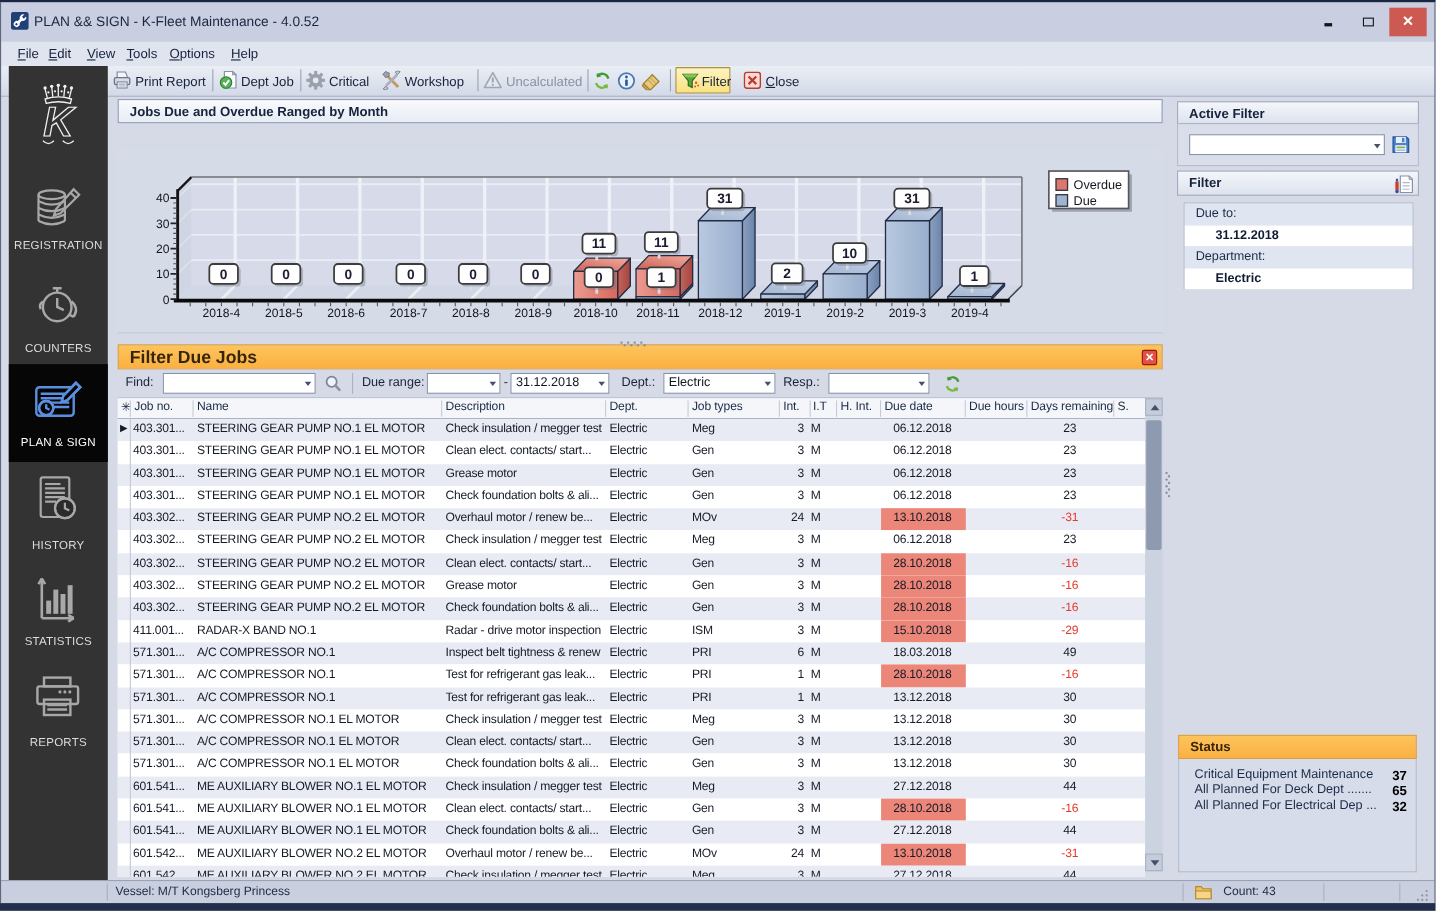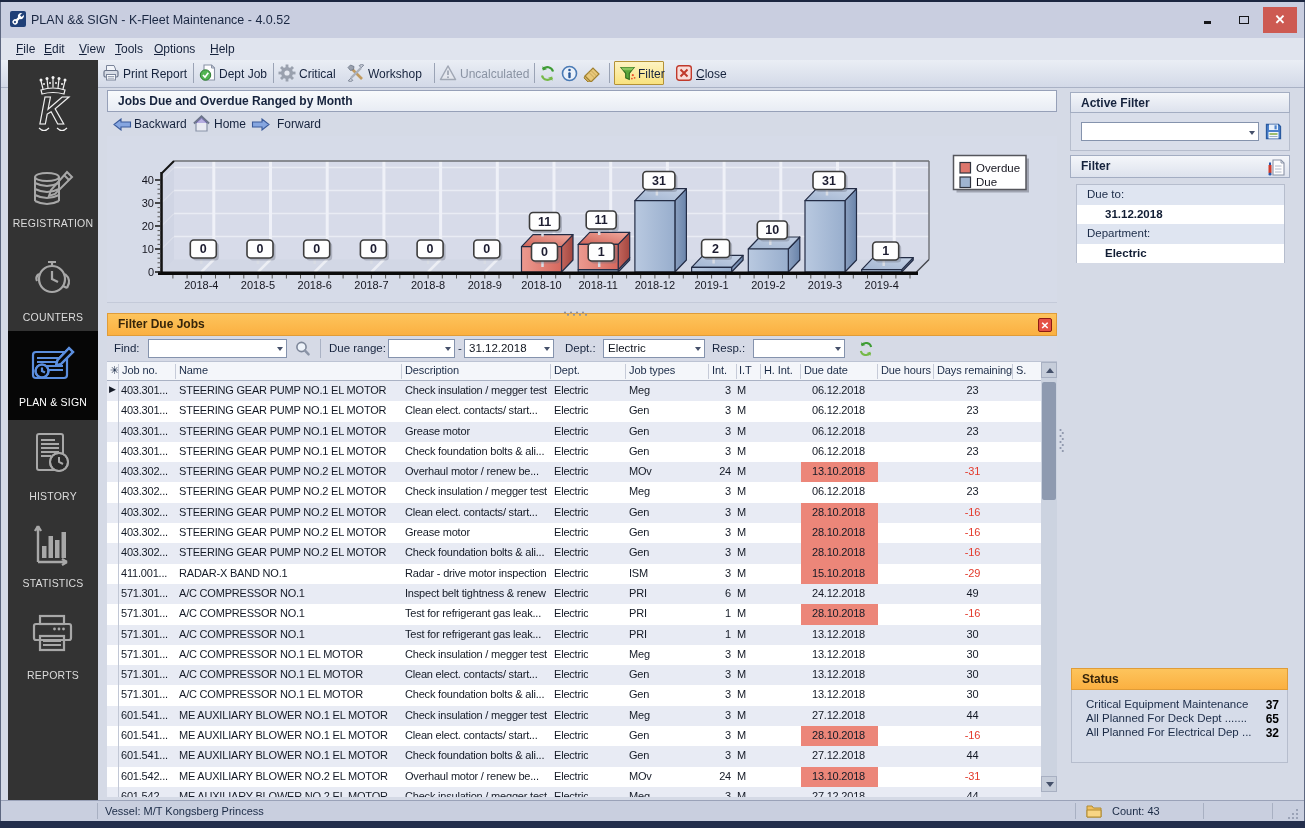--- a/index.html
+++ b/index.html
@@ -28,21 +28,21 @@
 #sbsel { position:absolute; left:0; top:271px; width:90px; height:89px; background:#060606; }
 .sblbl { position:absolute; width:90px; text-align:center; font-size:10.5px; color:#dcdcdc; letter-spacing:0.2px; }
 
 #charthdr { left:107px; top:90px; width:950px; height:22px; background:linear-gradient(#f8fafc,#e8ecf4); border:1px solid #96a0b8; }
 #charthdr span { position:absolute; left:10px; top:3px; font-size:12px; font-weight:bold; color:#16233d; }
 #navrow { left:107px; top:112px; width:950px; height:24px; }
 .navtxt { position:absolute; top:5px; font-size:12px; color:#16233d; }
 #chartzone { left:107px; top:136px; width:950px; height:167px; background:#d6dbe8; border-bottom:1px solid #c4cad9; }
 
 #fdjhdr { left:107px; top:313px; width:950px; height:23px; background:linear-gradient(#fdc45c,#fbb041); border:1px solid #e09c38; }
-#fdjhdr span { position:absolute; left:10px; top:3px; font-size:12px; font-weight:bold; color:#37250a; }
+#fdjhdr span { position:absolute; left:10px; top:3px; font-size:16px; font-weight:bold; color:#37250a; }
 #fdjclose { position:absolute; left:930px; top:4px; width:14px; height:14px; background:#e45045; border:1px solid #8d1b12; border-radius:2px; color:#fff; font-size:10px; font-weight:bold; text-align:center; line-height:13px; }
 #filterrow { left:107px; top:336px; width:950px; height:26px; background:#d6dae6; border-bottom:1px solid #bcc3d3; }
 .frlbl { position:absolute; top:6px; font-size:11.5px; color:#16233d; }
 .combo { position:absolute; top:3px; height:19px; background:#fff; border:1px solid #8593ad; font-size:11.5px; color:#10151f; }
 .combo .arr { position:absolute; right:3px; top:7px; width:0; height:0; border-left:3.5px solid transparent; border-right:3.5px solid transparent; border-top:4px solid #45506a; }
 .combo .ctx { position:absolute; left:4px; top:2px; }
 
 #tblhdr { left:107px; top:362px; width:934px; height:19px; background:#f4f6fa; border-bottom:1px solid #aab2c4; }
 .th { position:absolute; top:2px; font-size:11px; letter-spacing:-0.1px; color:#1b2b47; white-space:nowrap; overflow:hidden; }
 .colsep { position:absolute; top:2px; width:1px; height:15px; background:#c6cbd8; }
@@ -60,21 +60,21 @@
 .rphdr span { position:absolute; left:10px; top:3px; font-size:12px; font-weight:bold; color:#16233d; }
 #afhdr { left:1070px; top:92px; width:220px; height:21px; }
 #afbody { left:1070px; top:113px; width:220px; height:38px; background:#d9deea; border:1px solid #b6bdcd; border-top:none; }
 #flthdr { left:1070px; top:155px; width:220px; height:23px; }
 #fltbody { left:1076px; top:184px; width:209px; height:79px; border:1px solid #b6bdcd; }
 .fltrow { position:relative; width:100%; height:19.5px; font-size:11.5px; color:#1b2b47; }
 .fltrow.v { background:#fff; font-weight:bold; color:#101c33; }
 .fltrow.l { background:#dfe5f1; }
 #sthdr { left:1071px; top:668px; width:217px; height:22px; background:linear-gradient(#fdc45c,#fbb041); border:1px solid #e09c38; }
 #sthdr span { position:absolute; left:10px; top:3px; font-size:12px; font-weight:bold; color:#37250a; }
-#stbody { left:1071px; top:690px; width:217px; height:73px; background:#d6dce9; border:1px solid #b6bdcd; border-top:none; }
+#stbody { left:1071px; top:690px; width:217px; height:103px; background:#d6dce9; border:1px solid #b6bdcd; border-top:none; }
 .strow { position:relative; height:14px; font-size:11.5px; color:#1b2b47; }
 .strow b { position:absolute; right:8px; color:#000; font-size:12px; }
 
 #statusbar { left:1px; top:800px; width:1303px; height:21px; background:#c9cfdf; border-top:1px solid #9aa2b8; }
 #statusbar .st { position:absolute; top:4px; font-size:11px; color:#1a2a45; }
 .stsep { position:absolute; top:2px; width:1px; height:16px; background:#a8b0c2; }
 </style>
 </head>
 <body>
 <div id="win">
@@ -277,36 +277,20 @@
           <circle cx="29" cy="17" r="1.4"></circle>
           <circle cx="33.5" cy="17" r="1.4"></circle>
           <circle cx="24.5" cy="17" r="1.4"></circle>
         </g>
     </svg>
     <div class="sblbl" style="top:609px;">REPORTS</div>
   </div>
   <div class="abs" id="charthdr">
       <span>Jobs Due and Overdue Ranged by Month</span>
     </div>
-  <div class="abs" id="navrow">
-    <svg style="position:absolute;left:6px;top:6px;" width="19" height="13" viewBox="0 0 19 13">
-        <path d="M8 1 L8 4 L17.5 4 L17.5 9 L8 9 L8 12 L1 6.5 Z" fill="#86a6e0" stroke="#3a5a9a" stroke-width="1.1"></path>
-      </svg>
-    <span class="navtxt" style="left:27px;">Backward</span>
-    <svg style="position:absolute;left:85px;top:3px;" width="19" height="18" viewBox="0 0 19 18">
-        <path d="M2 8.5 L9.5 1.5 L17 8.5" fill="none" stroke="#6a7388" stroke-width="2.2"></path>
-        <path d="M4 8 L4 16 L15 16 L15 8 L9.5 3 Z" fill="#e8eaf2" stroke="#8a93a8" stroke-width="1.2"></path>
-        <path d="M4 8 L9.5 3 L15 8" fill="#b6aee0" stroke="#6a63a0" stroke-width="1"></path>
-      </svg>
-    <span class="navtxt" style="left:107px;">Home</span>
-    <svg style="position:absolute;left:144px;top:6px;" width="19" height="13" viewBox="0 0 19 13">
-        <path d="M11 1 L11 4 L1.5 4 L1.5 9 L11 9 L11 12 L18 6.5 Z" fill="#86a6e0" stroke="#3a5a9a" stroke-width="1.1"></path>
-      </svg>
-    <span class="navtxt" style="left:170px;">Forward</span>
-  </div>
   <div class="abs" id="chartzone"></div>
   <svg id="chartsvg" style="position:absolute;left:107px;top:136px;" width="950" height="167" viewBox="0 0 950 167">
   <defs>
 <linearGradient id="bluef" x1="0" y1="0" x2="1" y2="0">
           <stop offset="0" stop-color="#b9c9e0"></stop>
           <stop offset="1" stop-color="#98aecd"></stop>
         </linearGradient>
 <linearGradient id="bluet" x1="0" y1="1" x2="1" y2="0">
           <stop offset="0" stop-color="#a2b5d1"></stop>
           <stop offset="1" stop-color="#c4d1e5"></stop>
@@ -737,21 +721,21 @@
         <span class="cell redtx" style="left:826px;width:79px;text-align:center;">-29</span>
       </div>
     <div class="row alt">
         <span class="cell" style="left:14px;width:53px;">571.301...</span>
         <span class="cell" style="left:72px;width:221px;">A/C COMPRESSOR NO.1</span>
         <span class="cell" style="left:298px;width:144px;">Inspect belt tightness &amp; renew</span>
         <span class="cell" style="left:447px;">Electric</span>
         <span class="cell" style="left:522px;">PRI</span>
         <span class="cell" style="left:601px;width:23px;text-align:right;">6</span>
         <span class="cell" style="left:630px;">M</span>
-        <span class="cell" style="left:693px;width:77px;text-align:center;">24.12.2018</span>
+        <span class="cell" style="left:693px;width:77px;text-align:center;">18.03.2018</span>
         <span class="cell" style="left:826px;width:79px;text-align:center;">49</span>
       </div>
     <div class="row w">
         <span class="redcell"></span>
         <span class="cell" style="left:14px;width:53px;">571.301...</span>
         <span class="cell" style="left:72px;width:221px;">A/C COMPRESSOR NO.1</span>
         <span class="cell" style="left:298px;width:144px;">Test for refrigerant gas leak...</span>
         <span class="cell" style="left:447px;">Electric</span>
         <span class="cell" style="left:522px;">PRI</span>
         <span class="cell" style="left:601px;width:23px;text-align:right;">1</span>

